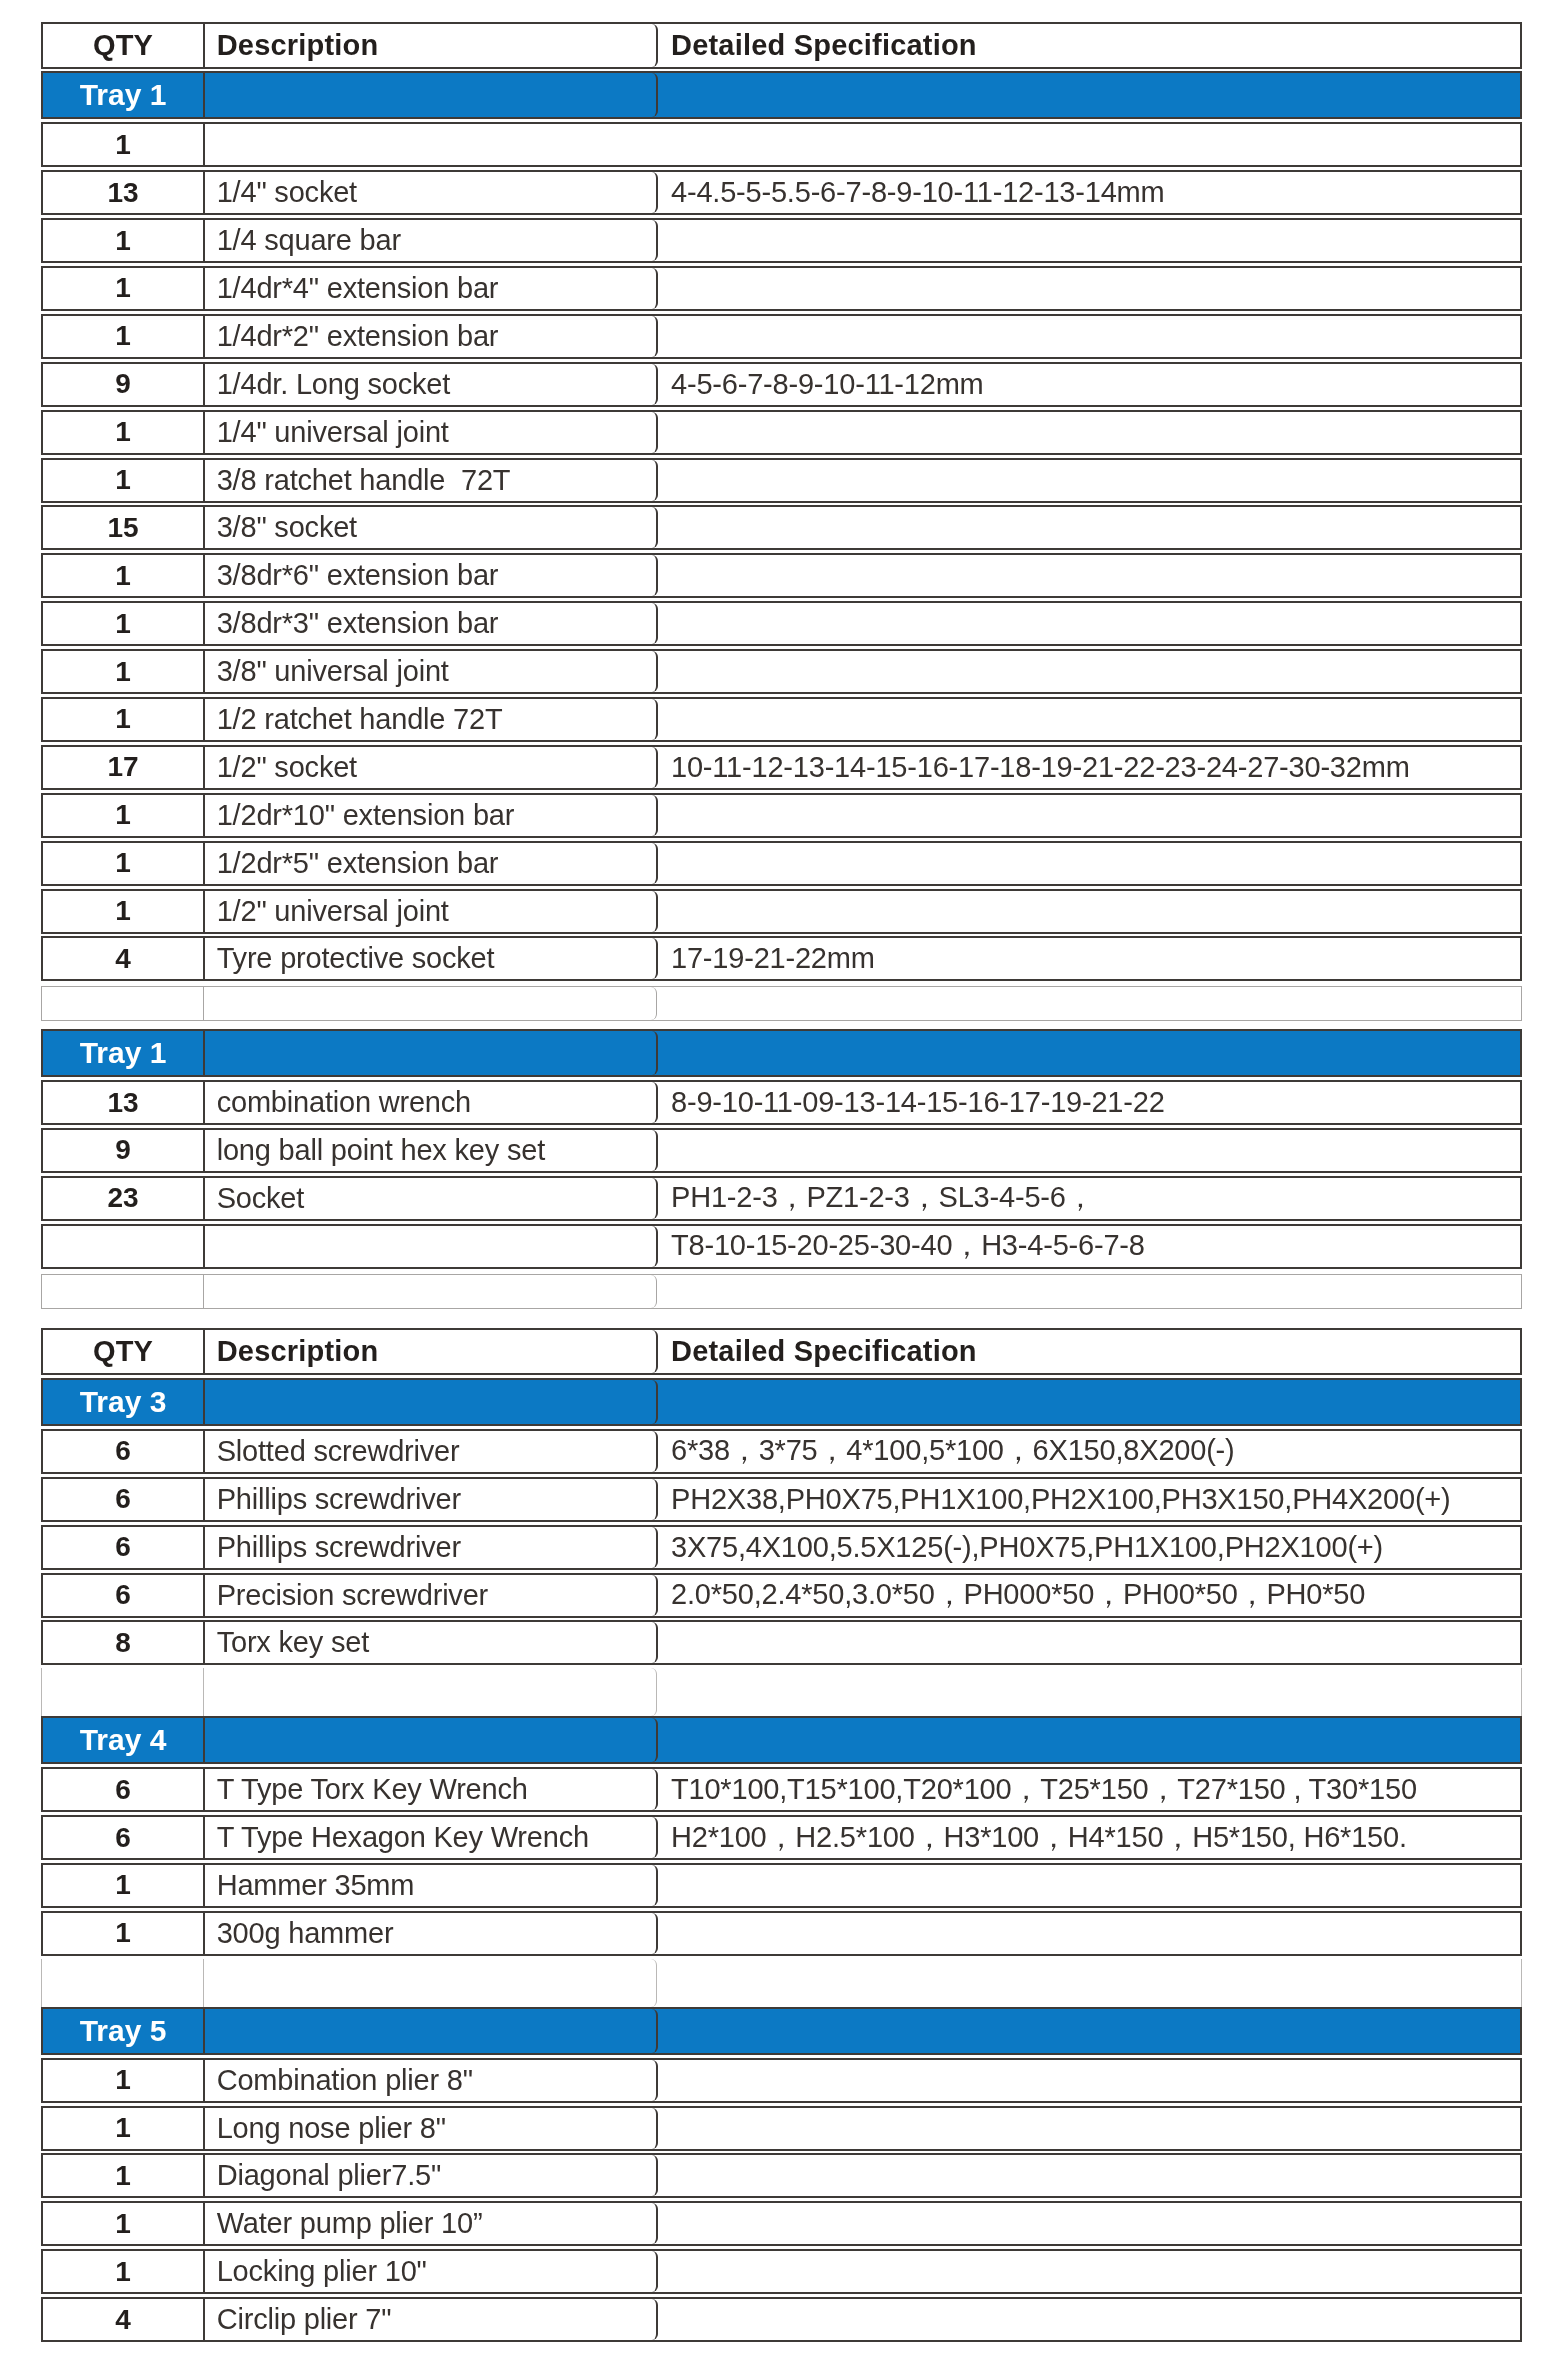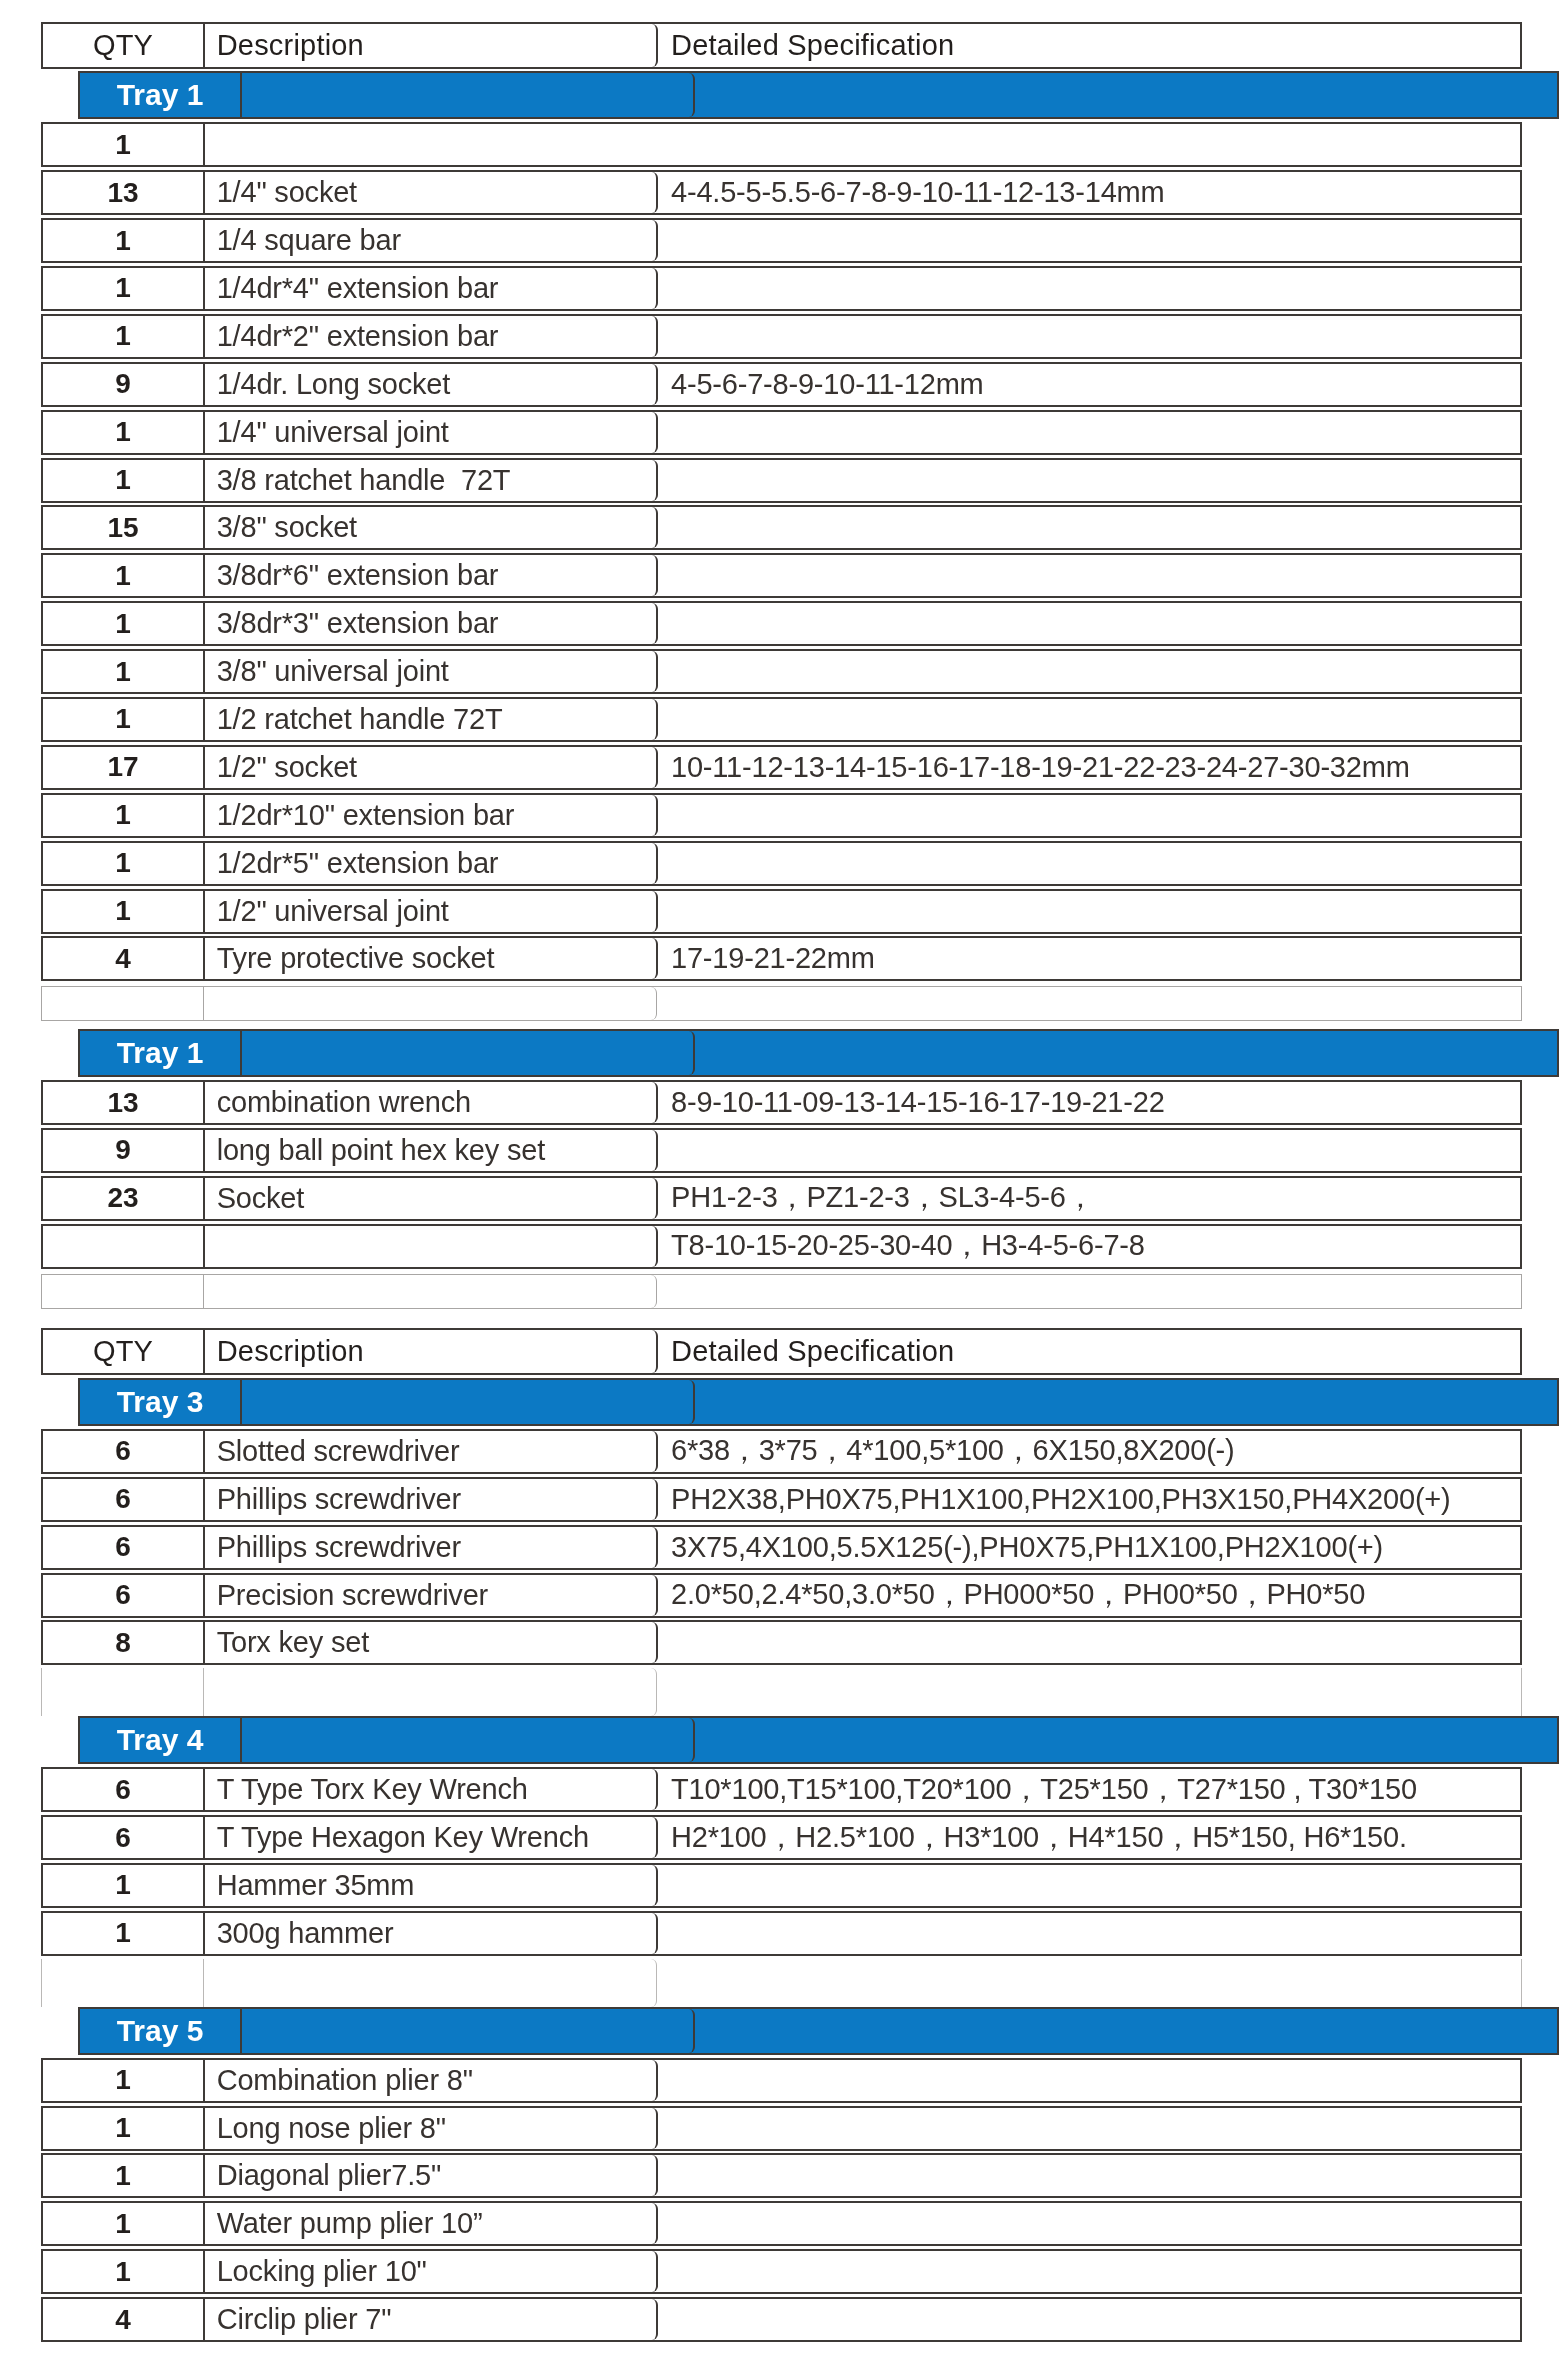--- a/index.html
+++ b/index.html
@@ -20,22 +20,22 @@
   .row{display:flex;margin-bottom:2.9px;box-sizing:border-box;width:100%;}
   .row > div{box-sizing:border-box;display:flex;align-items:center;overflow:hidden;}
   .c1{width:162px;justify-content:center;flex:0 0 auto;}
   .c2{width:453px;padding:0 11.7px;flex:0 0 auto;border-radius:6px;}
   .c3{flex:1 1 auto;padding:0 13px;}
   .header,.item,.tray{border:2px solid var(--bd-dark);}
   .header > .c1,.header > .c2,.item > .c1,.item > .c2,.tray > .c1,.tray > .c2{
     border-right:2px solid var(--bd-dark);
   }
   .header{height:47px;}
-  .header > div{font-weight:normal;font-size:29px;color:var(--txt-bold);letter-spacing:0.2px;}
-  .tray{height:48px;background:var(--blue);margin-left:37px;}
+  .header > div{font-weight:bold;font-size:29px;color:var(--txt-bold);letter-spacing:0.2px;}
+  .tray{height:48px;background:var(--blue);}
   .tray .c1{color:#ffffff;font-weight:bold;font-size:30px;}
   .item{height:45px;background:#ffffff;}
   .item .c1{font-weight:bold;font-size:28px;color:var(--txt-bold);}
   .item .c2,.item .c3{font-size:29px;color:var(--txt);white-space:pre-wrap;letter-spacing:-0.2px;}
   .spacer{height:35px;border:1px solid var(--bd-light);margin-top:4.9px;margin-bottom:7.8px;}
   .spacer > .c1,.spacer > .c2{border-right:1px solid var(--bd-light);}
   .gap{height:48px;border-left:1px solid var(--bd-faint);border-right:1px solid var(--bd-faint);margin-bottom:0;}
   .gap > .c1,.gap > .c2{border-right:1px solid var(--bd-faint);}
   .break{height:11.7px;margin-bottom:0;}
 </style>

